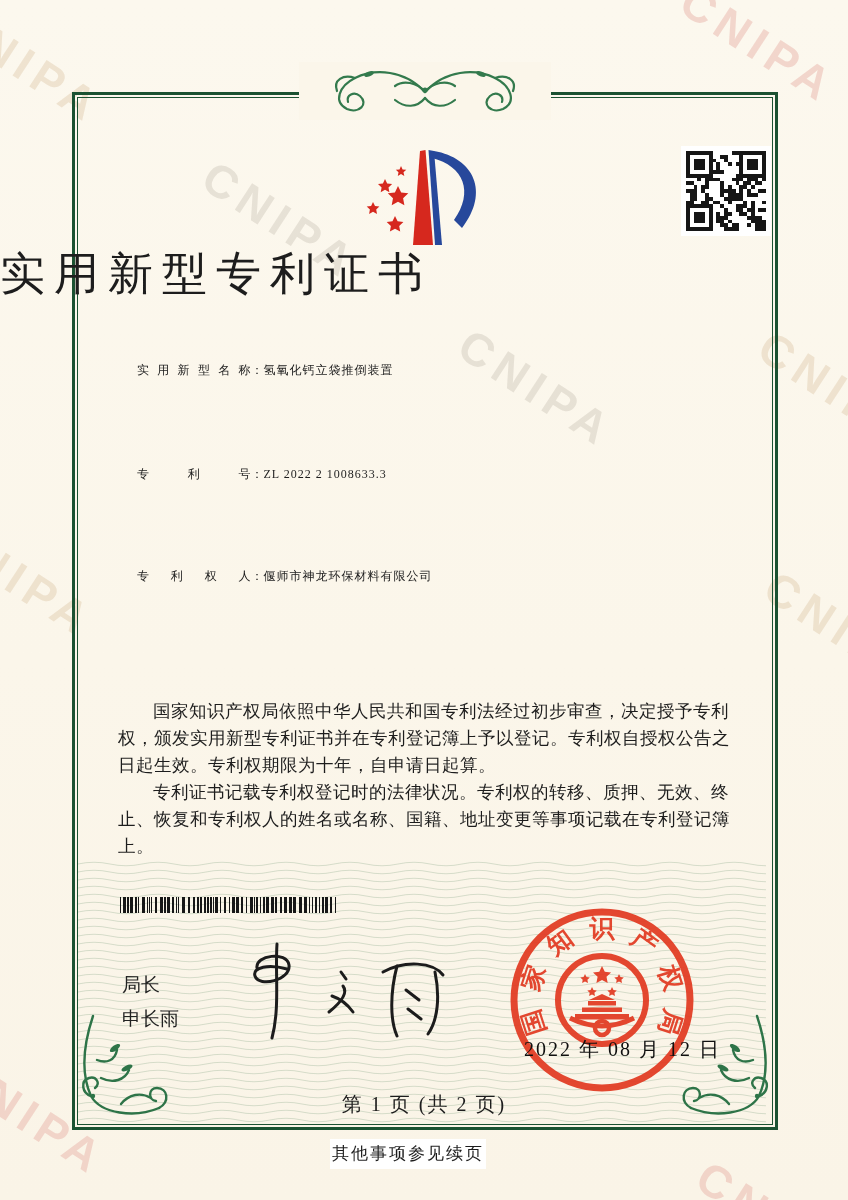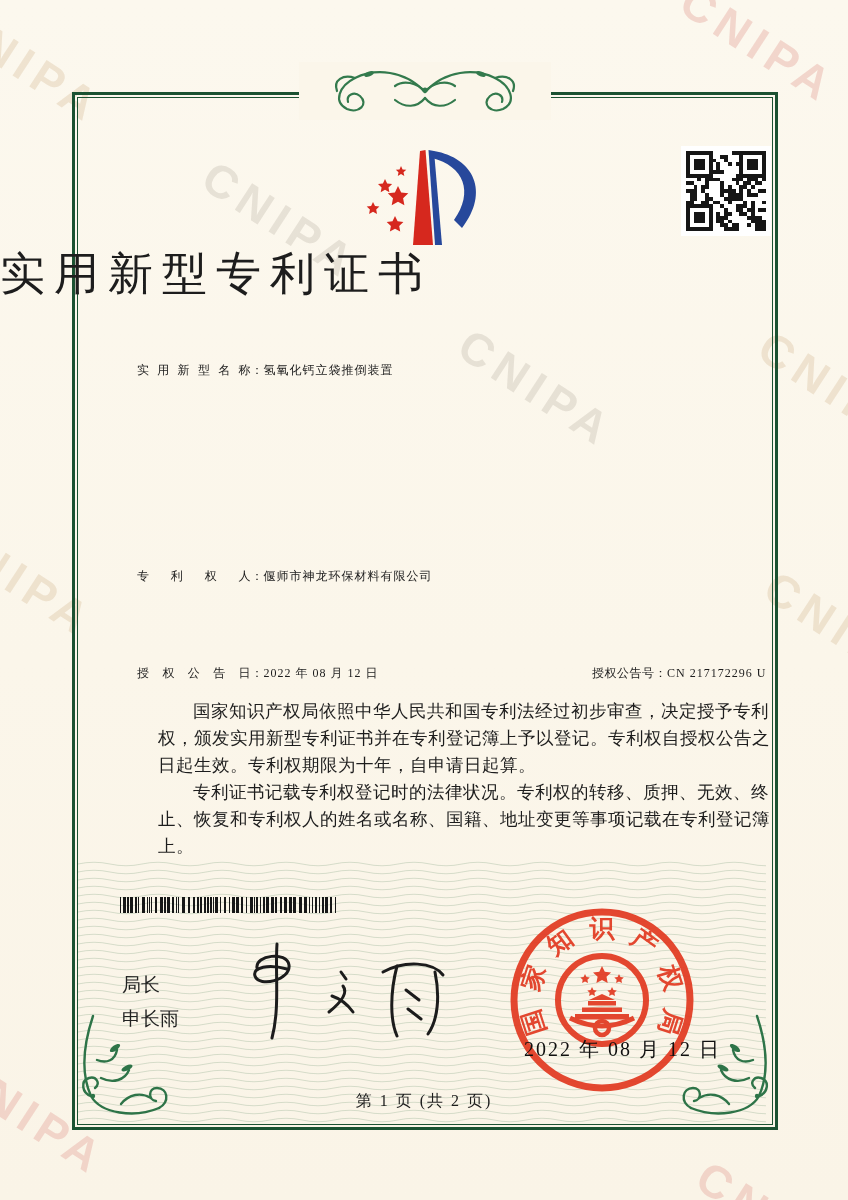--- a/index.html
+++ b/index.html
@@ -48,21 +48,21 @@
     font-size:45px; font-weight:normal; letter-spacing:9px; z-index:4;
   }
   
   .row{position:absolute; left:120px; font-size:12px; white-space:nowrap; z-index:4; letter-spacing:0.5px;margin-left:17px;}
   .lbl{display:inline-block; width:114px; text-align:justify; text-align-last:justify; vertical-align:top;}
   .lbl2{display:inline-block; vertical-align:top;}
   .val{letter-spacing:1px;}
   .row-grant2{position:absolute; left:455px; top:0;}
   
   .body-text{position:absolute; left:118px; top:698px; width:614px; z-index:4;
-    font-size:17.5px; line-height:27px; letter-spacing:0.5px;margin-left:40px;}
+    font-size:17.5px; line-height:27px; letter-spacing:0.5px;}
   .body-text p{margin:0; text-indent:2em;}
   
   .barcode{position:absolute; left:120px; top:897px; width:216px; height:16px; z-index:4;
     display:flex; align-items:stretch;}
   
   .sig-block{position:absolute; left:122px; top:968px; z-index:4;
     font-family:"Liberation Sans","DejaVu Sans",sans-serif; font-size:19px; line-height:34px; color:#222;}
   .sig-svg{position:absolute; left:235px; top:938px; z-index:4;}
   
   .seal{position:absolute; left:507px; top:905px; width:190px; height:190px; z-index:5; opacity:0.93;}
@@ -72,21 +72,21 @@
     font-family:"Liberation Sans","DejaVu Sans",sans-serif;
     transform:translate(-50%,-50%) rotate(var(--a)) translateY(-72px);
   }
   .seal-emblem{position:absolute; left:50%; top:50%; transform:translate(-50%,-50%);}
   .seal-date{
     position:absolute; left:524px; top:1036px; z-index:6; font-size:20px;
     letter-spacing:2px; color:#101010; white-space:nowrap;
   }
   
   .page-indicator{position:absolute; left:0; width:100%; top:1091px; text-align:center;
-    font-size:16px; letter-spacing:2px; z-index:4;}
+    font-size:20px; letter-spacing:2px; z-index:4;}
   .footer-note{
     position:absolute; left:330px; top:1139px; width:156px; height:30px; background:#ffffff;
     text-align:center; line-height:30px; font-size:17px; letter-spacing:2px; z-index:4;
   }
 </style>
 </head>
 <body>
 
 <div class="page">
 
@@ -630,28 +630,25 @@
         <div class="on"></div>
         <div class="on"></div>
       </div>
   </div>
 
   <div class="doc-title">实用新型专利证书</div>
 
   <div class="row" style="top:362px">
     <span class="lbl">实用新型名称</span><span>：</span><span class="val">氢氧化钙立袋推倒装置</span>
   </div>
+  <div class="row" style="top:466px">
+    <span class="lbl">专利号</span><span>：</span><span class="val">ZL 2022 2 1008633.3</span>
+  </div>
   <div class="row" style="top:568px">
     <span class="lbl">专利权人</span><span>：</span><span class="val">偃师市神龙环保材料有限公司</span>
-  </div>
-  <div class="row" style="top:665px">
-    <span class="lbl">授权公告日</span><span>：</span><span class="val">2022 年 08 月 12 日</span>
-    <span class="row-grant2">
-      <span class="lbl2">授权公告号</span><span>：</span><span class="val">CN 217172296 U</span>
-    </span>
   </div>
 
   <div class="body-text">
     <p>国家知识产权局依照中华人民共和国专利法经过初步审查，决定授予专利权，颁发实用新型专利证书并在专利登记簿上予以登记。专利权自授权公告之日起生效。专利权期限为十年，自申请日起算。</p>
     <p>专利证书记载专利权登记时的法律状况。专利权的转移、质押、无效、终止、恢复和专利权人的姓名或名称、国籍、地址变更等事项记载在专利登记簿上。</p>
   </div>
 
   <div class="barcode" id="barcode">
       <div style="width:1px;background:#171717"></div>
       <div style="width:2px;background:transparent"></div>
@@ -811,14 +808,15 @@
         <path d="M-13,0 L0,-6 13,0 Z"></path>
         <rect x="-14" y="1" width="28" height="4.5"></rect>
         <rect x="-20" y="7.5" width="40" height="4.5"></rect>
         <rect x="-27" y="14" width="54" height="5.5"></rect>
       </g>
     </svg>
   </div>
   <div class="seal-date">2022 年 08 月 12 日</div>
 
   <div class="page-indicator">第 1 页 (共 2 页)</div>
+  <div class="footer-note">其他事项参见续页</div>
 
 </div>
 
 </body></html>

